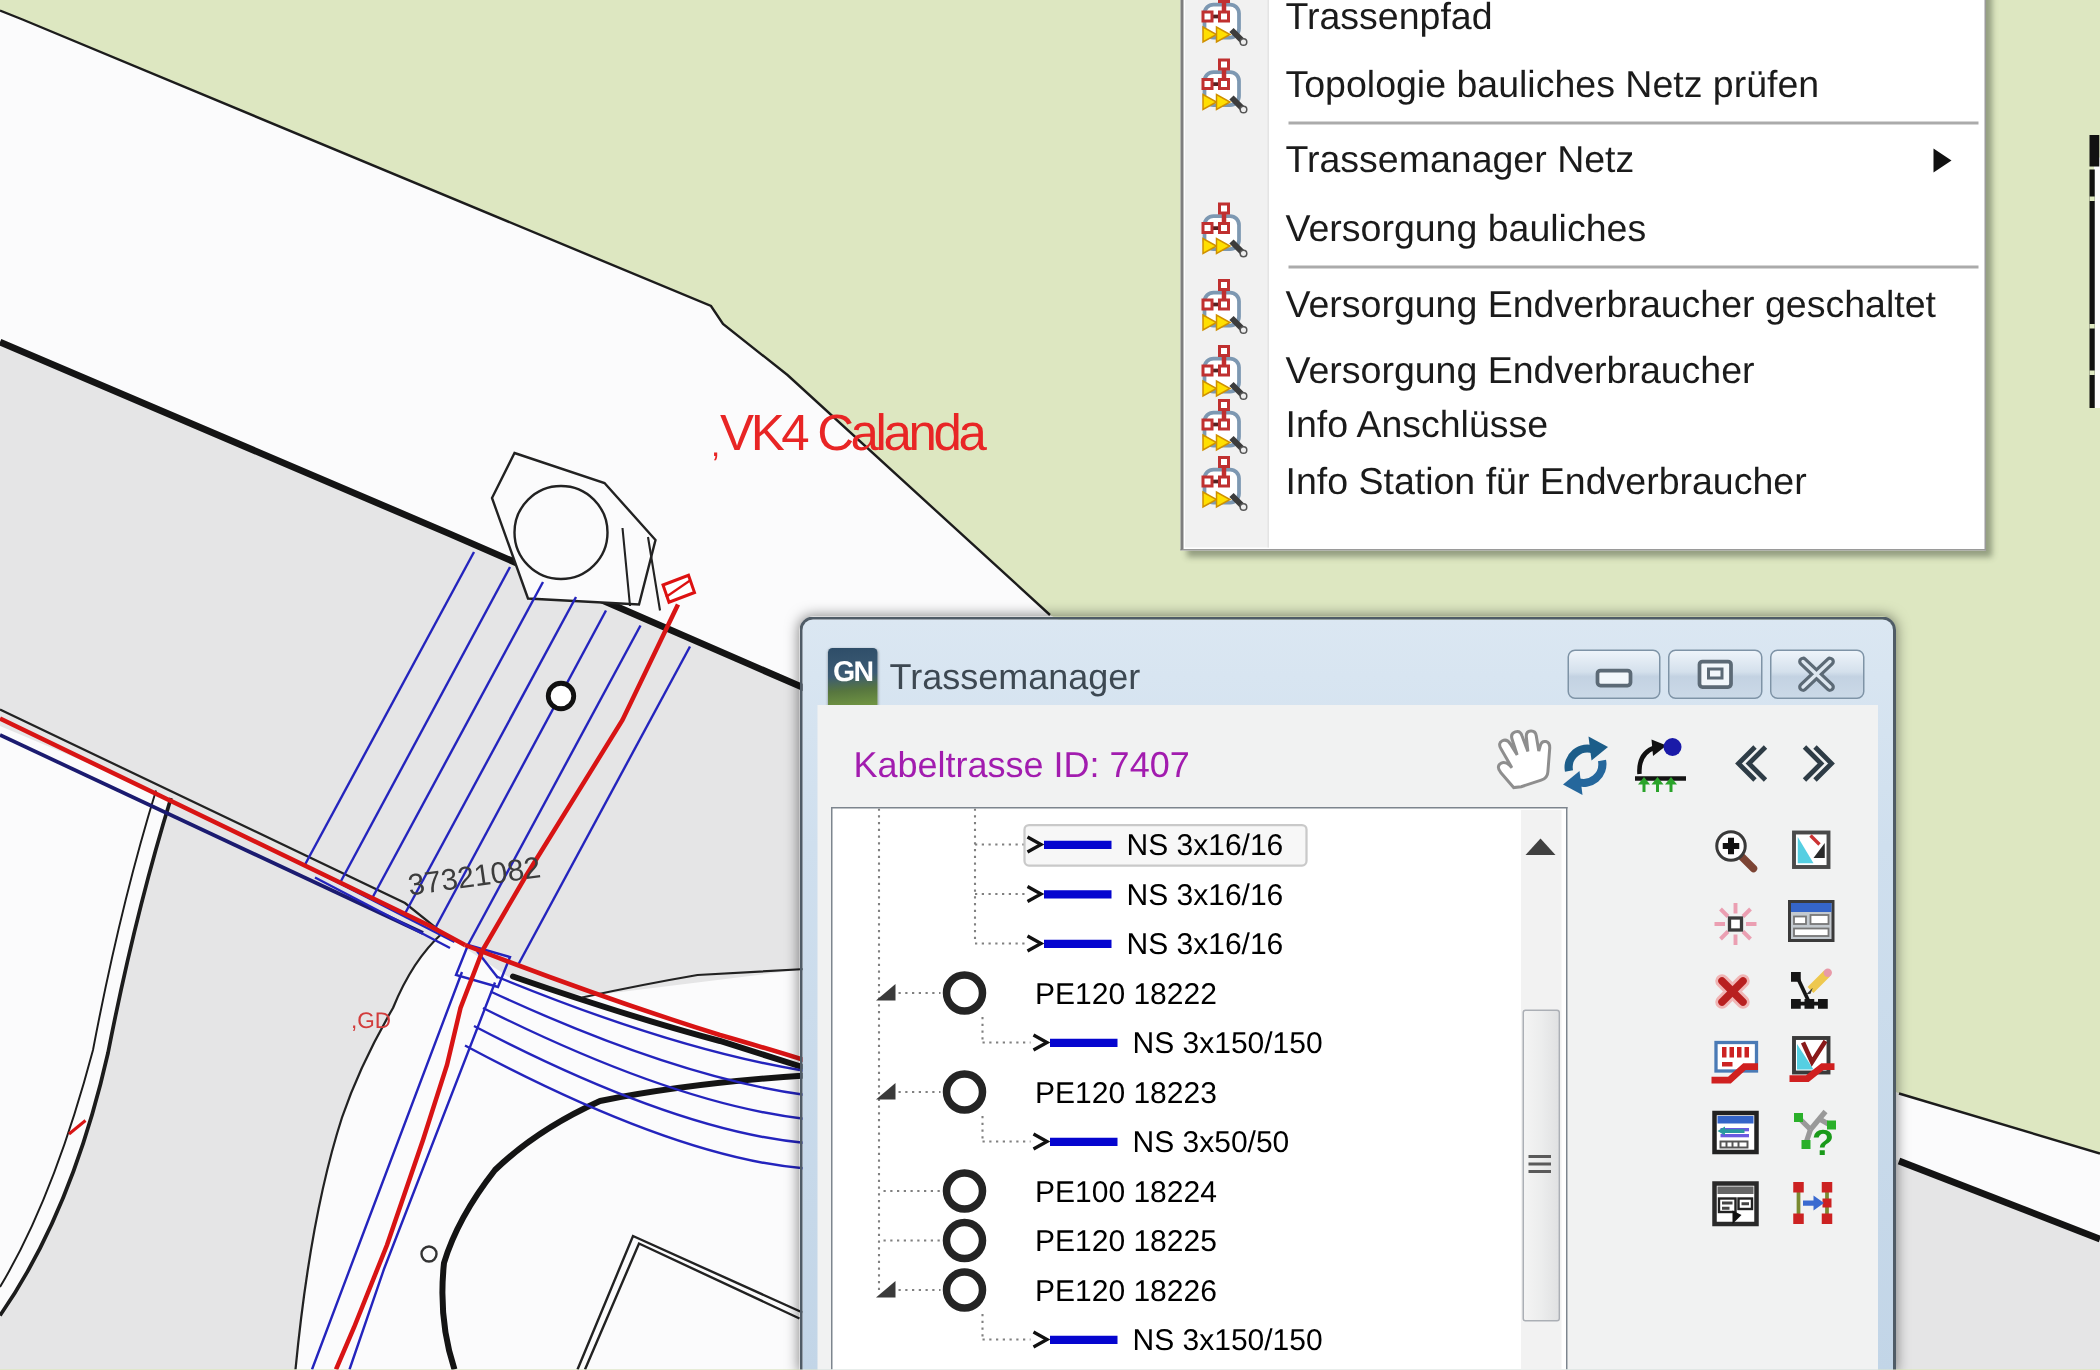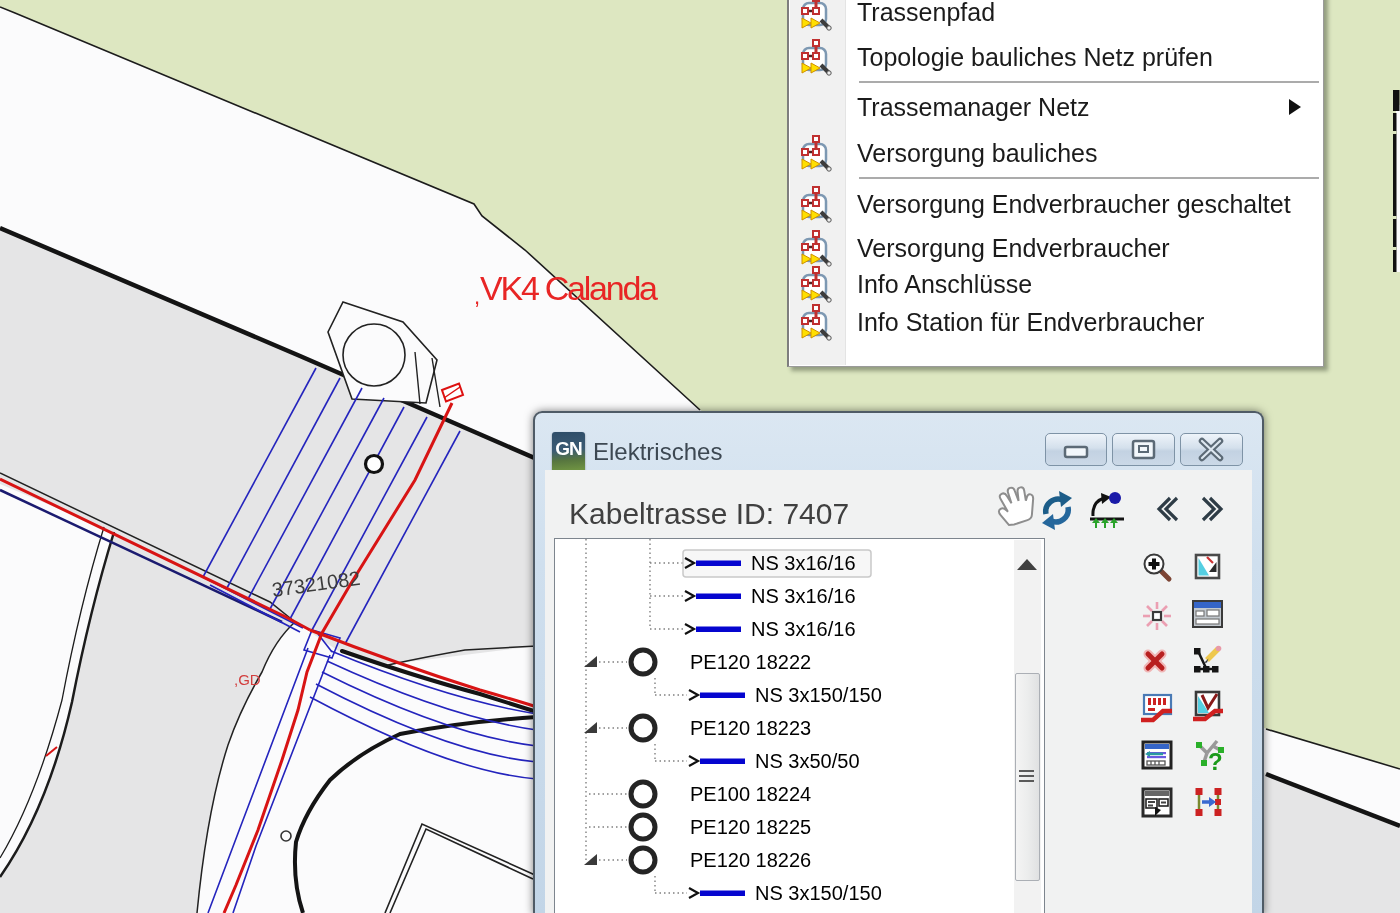--- a/index.html
+++ b/index.html
@@ -26,21 +26,21 @@
     background:linear-gradient(180deg,#dbe7f2 0%,#cfdfee 30%,#c2d5e7 100%);
     box-shadow:0 0 9px rgba(0,0,0,0.5);}
   #gnicon{position:absolute;left:17px;top:19px;width:33px;height:48px;border-radius:3px;
     background:linear-gradient(175deg,#2e4d68 0%,#3c5b74 38%,#57763f 58%,#6e9242 78%,#87a94e 100%);
     color:#fff;font-weight:bold;font-size:19px;text-align:center;line-height:33px;
     letter-spacing:-1px;box-shadow:0 1px 2px rgba(0,0,0,0.4);}
   #wtitle{position:absolute;left:58px;top:25px;font-size:24px;color:#3d4852;}
   .wbtn{position:absolute;top:20px;height:33px;border:1.5px solid #7e93a6;border-radius:5px;
     background:linear-gradient(180deg,#eef4fa 0%,#d4e0ec 45%,#c3d2e2 55%,#cbd9e7 100%);box-sizing:border-box;}
   #content{position:absolute;left:10px;right:10px;top:57px;bottom:0;background:#f1f2f2;}
-  #kabel{position:absolute;left:24px;top:27px;font-size:30px;color:#404040;}
+  #kabel{position:absolute;left:24px;top:27px;font-size:24px;color:#a21caf;}
   #tree{position:absolute;left:554px;top:538px;width:491px;height:375px;z-index:21;
     background:#fff;border:1px solid #7d858e;border-bottom:none;box-sizing:border-box;}
   
   #sbar{position:absolute;right:3px;top:1px;bottom:0;width:27px;background:#f2f2f2;}
   #sbup{position:absolute;left:3px;top:19px;width:0;height:0;border-left:10px solid transparent;
     border-right:10px solid transparent;border-bottom:11px solid #404040;}
   #sbthumb{position:absolute;left:1px;top:133px;width:23px;height:206px;
     background:linear-gradient(90deg,#f4f4f4,#eceded 50%,#e0e1e2);border:1px solid #abafb5;border-radius:2px;}
   .grip{position:absolute;left:3px;width:15px;height:2px;background:#5a5a5a;}
   #ricons{position:absolute;left:1136px;top:545px;width:120px;height:290px;z-index:25;}
@@ -249,21 +249,21 @@
             <rect x="2" y="16" width="6" height="6" fill="#fff" stroke="#c03030" stroke-width="2"></rect>
             <polygon points="2,26 2,36 11,31" fill="#ffdf00" stroke="#cf9000"></polygon>
             <polygon points="11,26 11,36 20,31" fill="#ffdf00" stroke="#cf9000"></polygon>
           </svg></span>
         <span class="t">Info Station für Endverbraucher</span>
       </div>
 </div>
 
 <div id="win">
   <div id="gnicon">GN</div>
-  <div id="wtitle">Elektrisches</div>
+  <div id="wtitle">Trassemanager</div>
   <div class="wbtn" style="left:510px;width:62px;">
     <svg width="59" height="30" viewBox="0 0 59 30">
           <rect x="19" y="13" width="22" height="10" rx="2" fill="#f2f7fb" stroke="#5c6a76" stroke-width="2.5"></rect>
         </svg>
   </div>
   <div class="wbtn" style="left:577px;width:63px;">
     <svg width="60" height="30" viewBox="0 0 60 30">
           <rect x="20" y="7" width="21" height="17" rx="2" fill="#f2f7fb" stroke="#5c6a76" stroke-width="2.5"></rect>
           <rect x="26" y="12" width="9" height="6" fill="none" stroke="#5c6a76" stroke-width="2"></rect>
         </svg>

